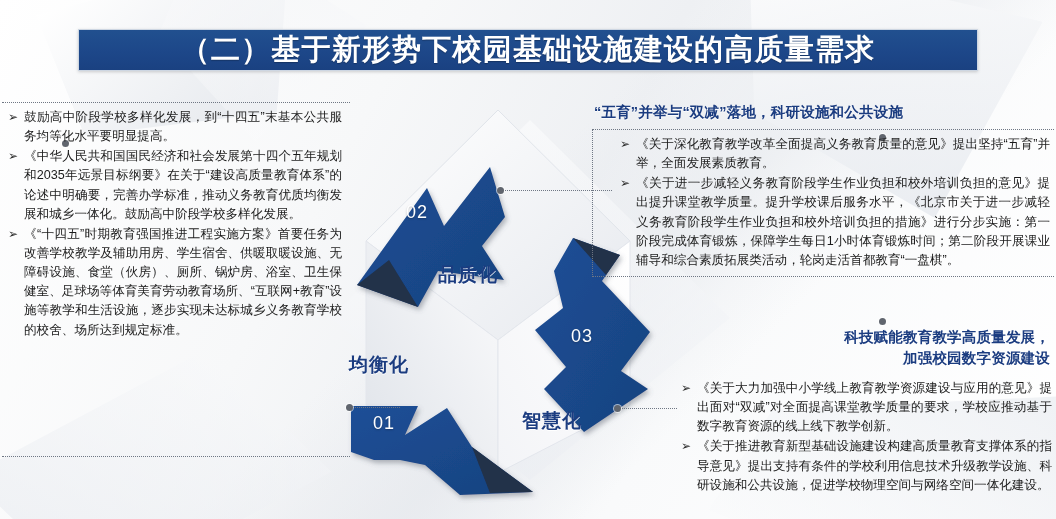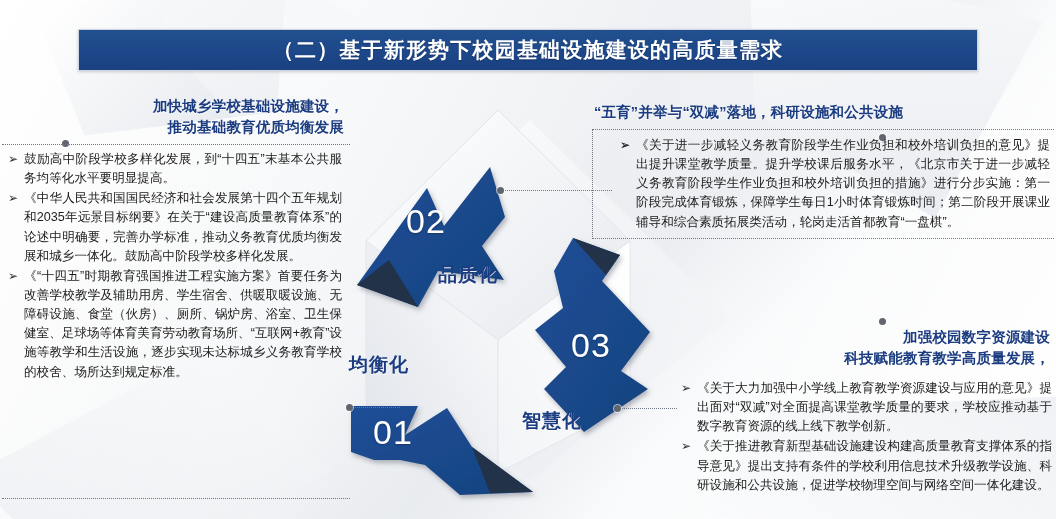--- a/index.html
+++ b/index.html
@@ -66,21 +66,21 @@
     left: 78px; top: 29px;
     width: 900px; height: 42px;
     background: linear-gradient(180deg, #21508f 0%, #1d4789 55%, #1a4181 100%);
     border: 1px solid #cdd6e2;
     box-shadow: 0 1px 3px rgba(0,0,0,0.18);
     display: flex; align-items: center; justify-content: center;
     box-sizing: border-box;
   }
   #title-bar .title-text {
     color: #ffffff;
-    font-size: 21px;
+    font-size: 29px;
     font-weight: bold;
     letter-spacing: 1.2px;
     white-space: nowrap;
     text-shadow: 0 1px 1px rgba(0,0,0,0.25);
   }
 
   
   .panel { position: absolute; }
   .panel-heading {
     color: #1b3c80;
@@ -169,21 +169,21 @@
   #diagram {
     position: absolute;
     left: 330px; top: 95px;
     width: 370px; height: 410px;
   }
   #diagram svg { display: block; }
 
   .arrow-num {
     position: absolute;
     color: #ffffff;
-    font-size: 34px;
+    font-size: 18px;
     font-weight: 400;
     letter-spacing: 1px;
     text-shadow: 0 1px 2px rgba(0,0,0,0.25);
   }
   .arrow-label {
     position: absolute;
     color: #1b3c80;
     font-size: 19px;
     font-weight: bold;
     letter-spacing: 1px;
@@ -271,49 +271,45 @@
   <div class="conn" style="left:348px; top:407px; width:52px;"></div>
   <div class="node-dot" style="left:346px; top:404px;"></div>
 
   <div class="node-dot" style="left:62px; top:140px;"></div>
 
   <div class="node-dot" style="left:879px; top:134px;"></div>
 
   <div class="node-dot" style="left:879px; top:318px;"></div>
 
   <div class="panel" id="panel-left">
-    <div class="panel-heading">
-      <div>加快城乡学校基础设施建设，</div>
-      <div>推动基础教育优质均衡发展</div>
-    </div>
     <div class="panel-body">
       <ul class="bullets">
         <li><span class="bullet-mark">➢</span><span>鼓励高中阶段学校多样化发展，到“十四五”末基本公共服务均等化水平要明显提高。</span></li>
         <li><span class="bullet-mark">➢</span><span>《中华人民共和国国民经济和社会发展第十四个五年规划和2035年远景目标纲要》在关于“建设高质量教育体系”的论述中明确要，完善办学标准，推动义务教育优质均衡发展和城乡一体化。鼓励高中阶段学校多样化发展。</span></li>
         <li><span class="bullet-mark">➢</span><span>《“十四五”时期教育强国推进工程实施方案》首要任务为改善学校教学及辅助用房、学生宿舍、供暖取暖设施、无障碍设施、食堂（伙房）、厕所、锅炉房、浴室、卫生保健室、足球场等体育美育劳动教育场所、“互联网+教育”设施等教学和生活设施，逐步实现未达标城乡义务教育学校的校舍、场所达到规定标准。</span></li>
       </ul>
     </div>
   </div>
 
   <div class="panel" id="panel-tr">
     <div class="panel-heading">
       <div>“五育”并举与“双减”落地，科研设施和公共设施</div>
     </div>
     <div class="panel-body">
       <ul class="bullets">
-        <li><span class="bullet-mark">➢</span></li>
+        <li><span class="bullet-mark">➢</span><span>《关于深化教育教学改革全面提高义务教育质量的意见》提出坚持“五育”并举，全面发展素质教育。</span></li>
         <li><span class="bullet-mark">➢</span><span>《关于进一步减轻义务教育阶段学生作业负担和校外培训负担的意见》提出提升课堂教学质量。提升学校课后服务水平，《北京市关于进一步减轻义务教育阶段学生作业负担和校外培训负担的措施》进行分步实施：第一阶段完成体育锻炼，保障学生每日1小时体育锻炼时间；第二阶段开展课业辅导和综合素质拓展类活动，轮岗走活首都教育“一盘棋”。</span></li>
       </ul>
     </div>
   </div>
 
   <div class="panel" id="panel-br">
     <div class="panel-heading">
+      <div>科技赋能教育教学高质量发展，</div>
       <div>加强校园数字资源建设</div>
-      <div>科技赋能教育教学高质量发展，</div>
     </div>
     <div class="panel-body">
       <ul class="bullets">
         <li><span class="bullet-mark">➢</span><span>《关于大力加强中小学线上教育教学资源建设与应用的意见》提出面对“双减”对全面提高课堂教学质量的要求，学校应推动基于数字教育资源的线上线下教学创新。</span></li>
         <li><span class="bullet-mark">➢</span><span>《关于推进教育新型基础设施建设构建高质量教育支撑体系的指导意见》提出支持有条件的学校利用信息技术升级教学设施、科研设施和公共设施，促进学校物理空间与网络空间一体化建设。</span></li>
       </ul>
     </div>
   </div>
 
 </div>

